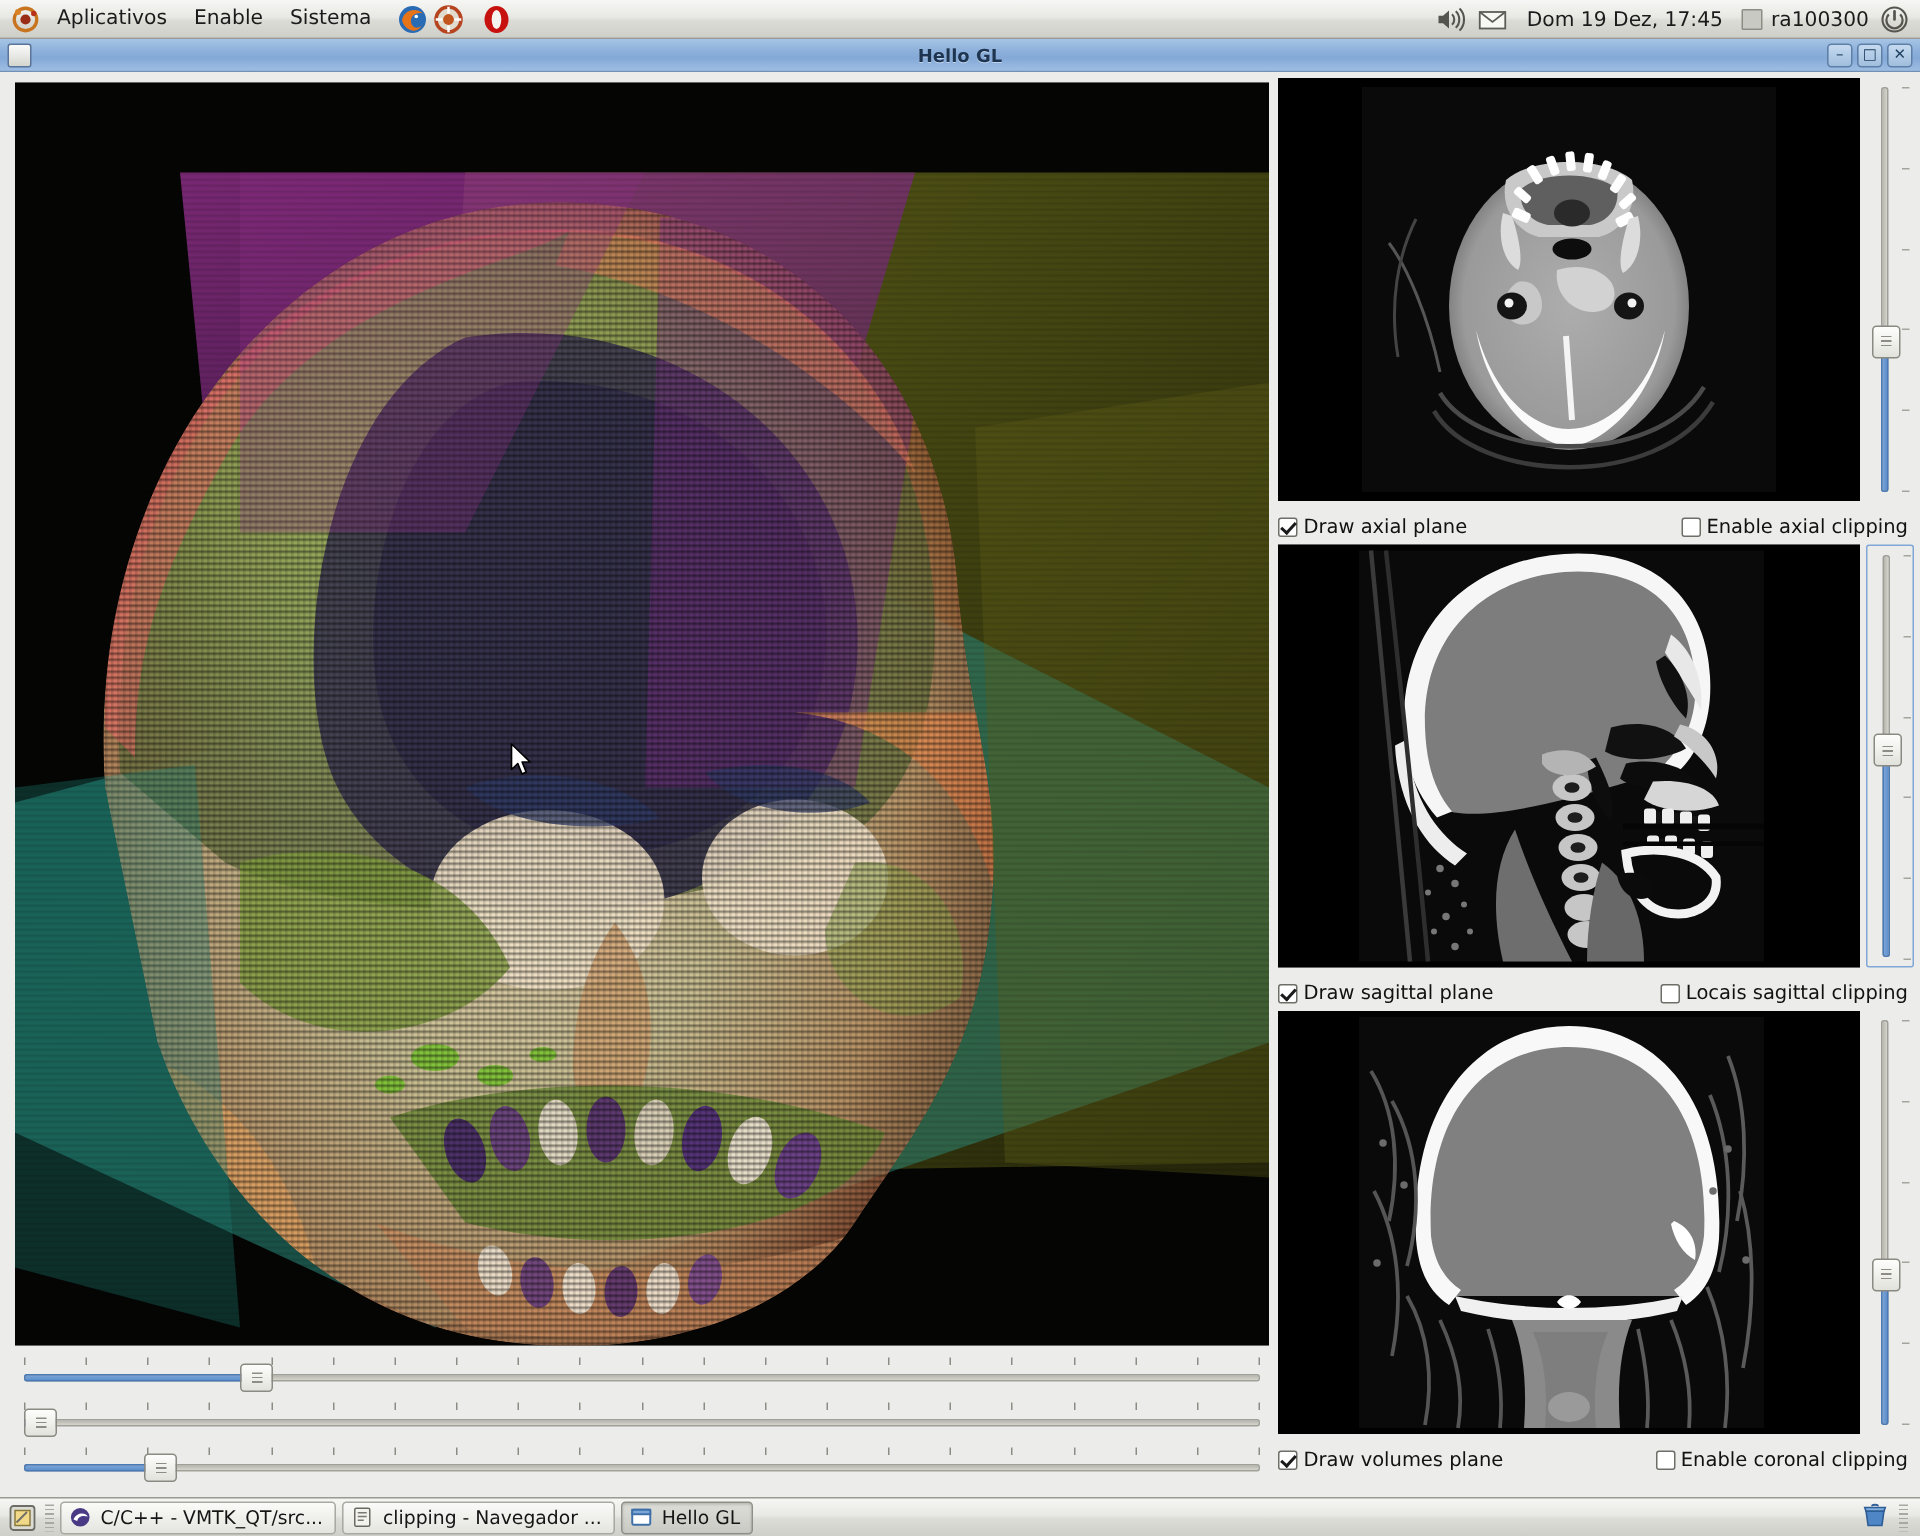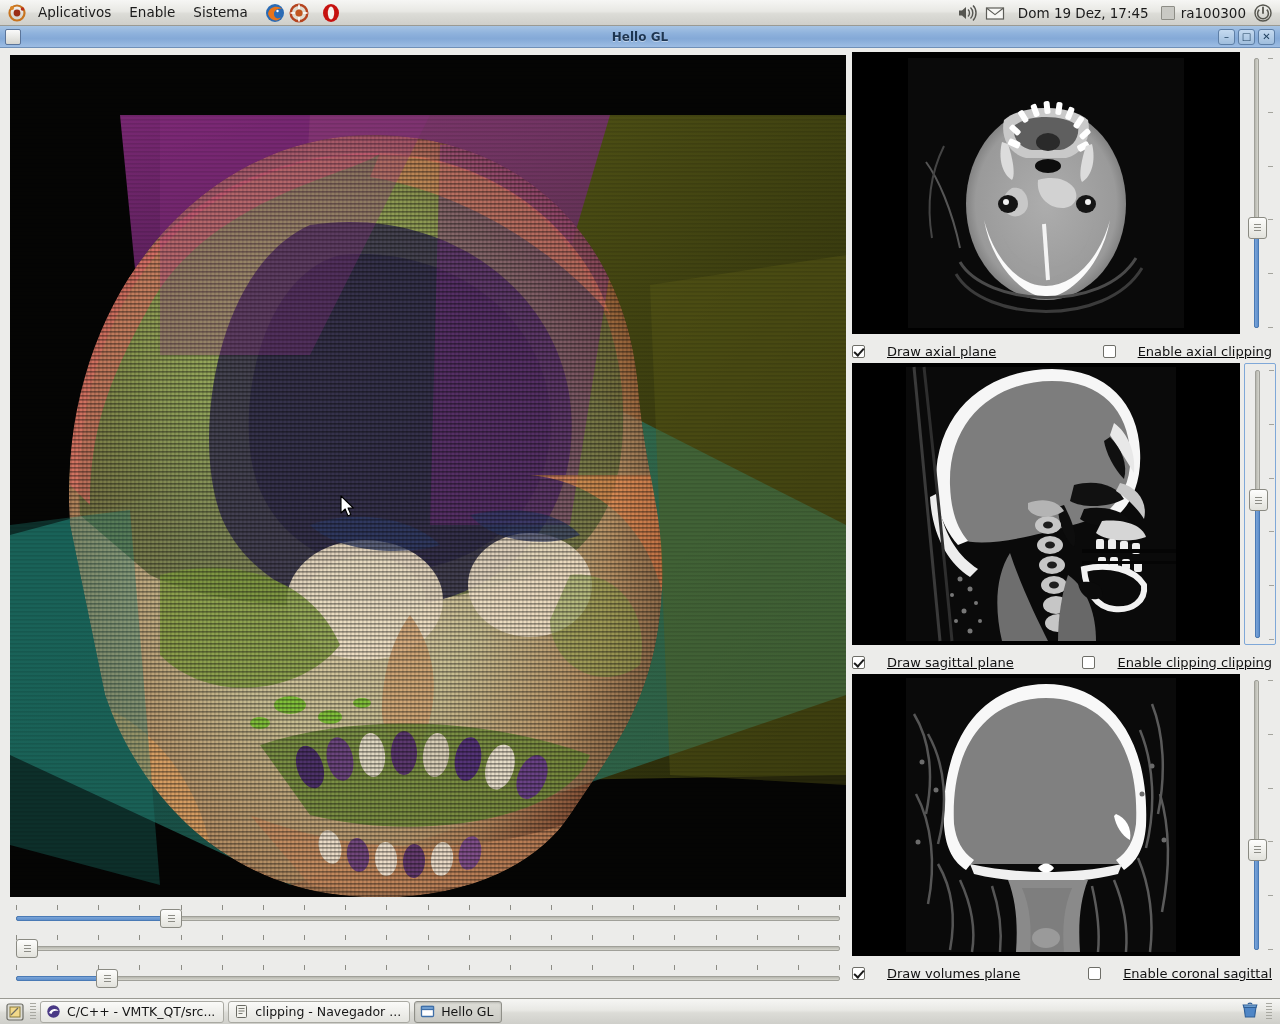--- a/index.html
+++ b/index.html
@@ -145,21 +145,21 @@
     content: ""; width: 7px; height: 7px;
     background: repeating-linear-gradient(to bottom,#8d8d86 0 1px,transparent 1px 3px);
   }
   .vs-ticks { position: absolute; left: 24px; top: 6px; bottom: 6px; width: 6px; }
   .vs-ticks i { position: absolute; left: 0; width: 5px; height: 1px; background: #a4a49d; }
 
   .ct-controls {
     position: absolute; left: 4px; width: 424px; height: 22px;
     display: flex; align-items: center;
   }
-  .chk-group { display: flex; align-items: center; gap: 22px; text-decoration: underline; }
+  .chk-group { display: flex; align-items: center; gap: 4px; }
   .chk-group.second { margin-left: auto; padding-right: 4px; }
   .checkbox {
     width: 13px; height: 13px; flex: none;
     background: #fff; border: 1px solid #6e6e68; border-radius: 2px;
     position: relative;
   }
   .checkbox.checked::after {
     content: "";
     position: absolute; left: 3px; top: 0px;
     width: 4px; height: 8px;
@@ -694,21 +694,21 @@
             </div>
         </div>
 
         <div class="ct-controls" style="top:288px;">
           <span class="chk-group">
             <span class="checkbox checked"></span>
             <span class="chk-label">Draw sagittal plane</span>
           </span>
           <span class="chk-group second">
             <span class="checkbox"></span>
-            <span class="chk-label">Enable clipping clipping</span>
+            <span class="chk-label">Locais sagittal clipping</span>
           </span>
         </div>
       </div>
 
       <div class="ct-block" style="top:625px; height:310px;">
         <div class="ct-image-wrap">
           <svg viewBox="0 0 388 282" preserveAspectRatio="none">
             <rect width="388" height="282" fill="#000000"></rect>
             <rect x="54" y="4" width="270" height="274" fill="#0a0a0a"></rect>
 
@@ -772,21 +772,21 @@
             </div>
         </div>
 
         <div class="ct-controls" style="top:288px;">
           <span class="chk-group">
             <span class="checkbox checked"></span>
             <span class="chk-label">Draw volumes plane</span>
           </span>
           <span class="chk-group second">
             <span class="checkbox"></span>
-            <span class="chk-label">Enable coronal sagittal</span>
+            <span class="chk-label">Enable coronal clipping</span>
           </span>
         </div>
       </div>
     </div>
   </div>
 </div>
 
 <div id="taskbar">
   <span class="show-desktop">
     <svg width="20" height="20" viewBox="0 0 20 20">

